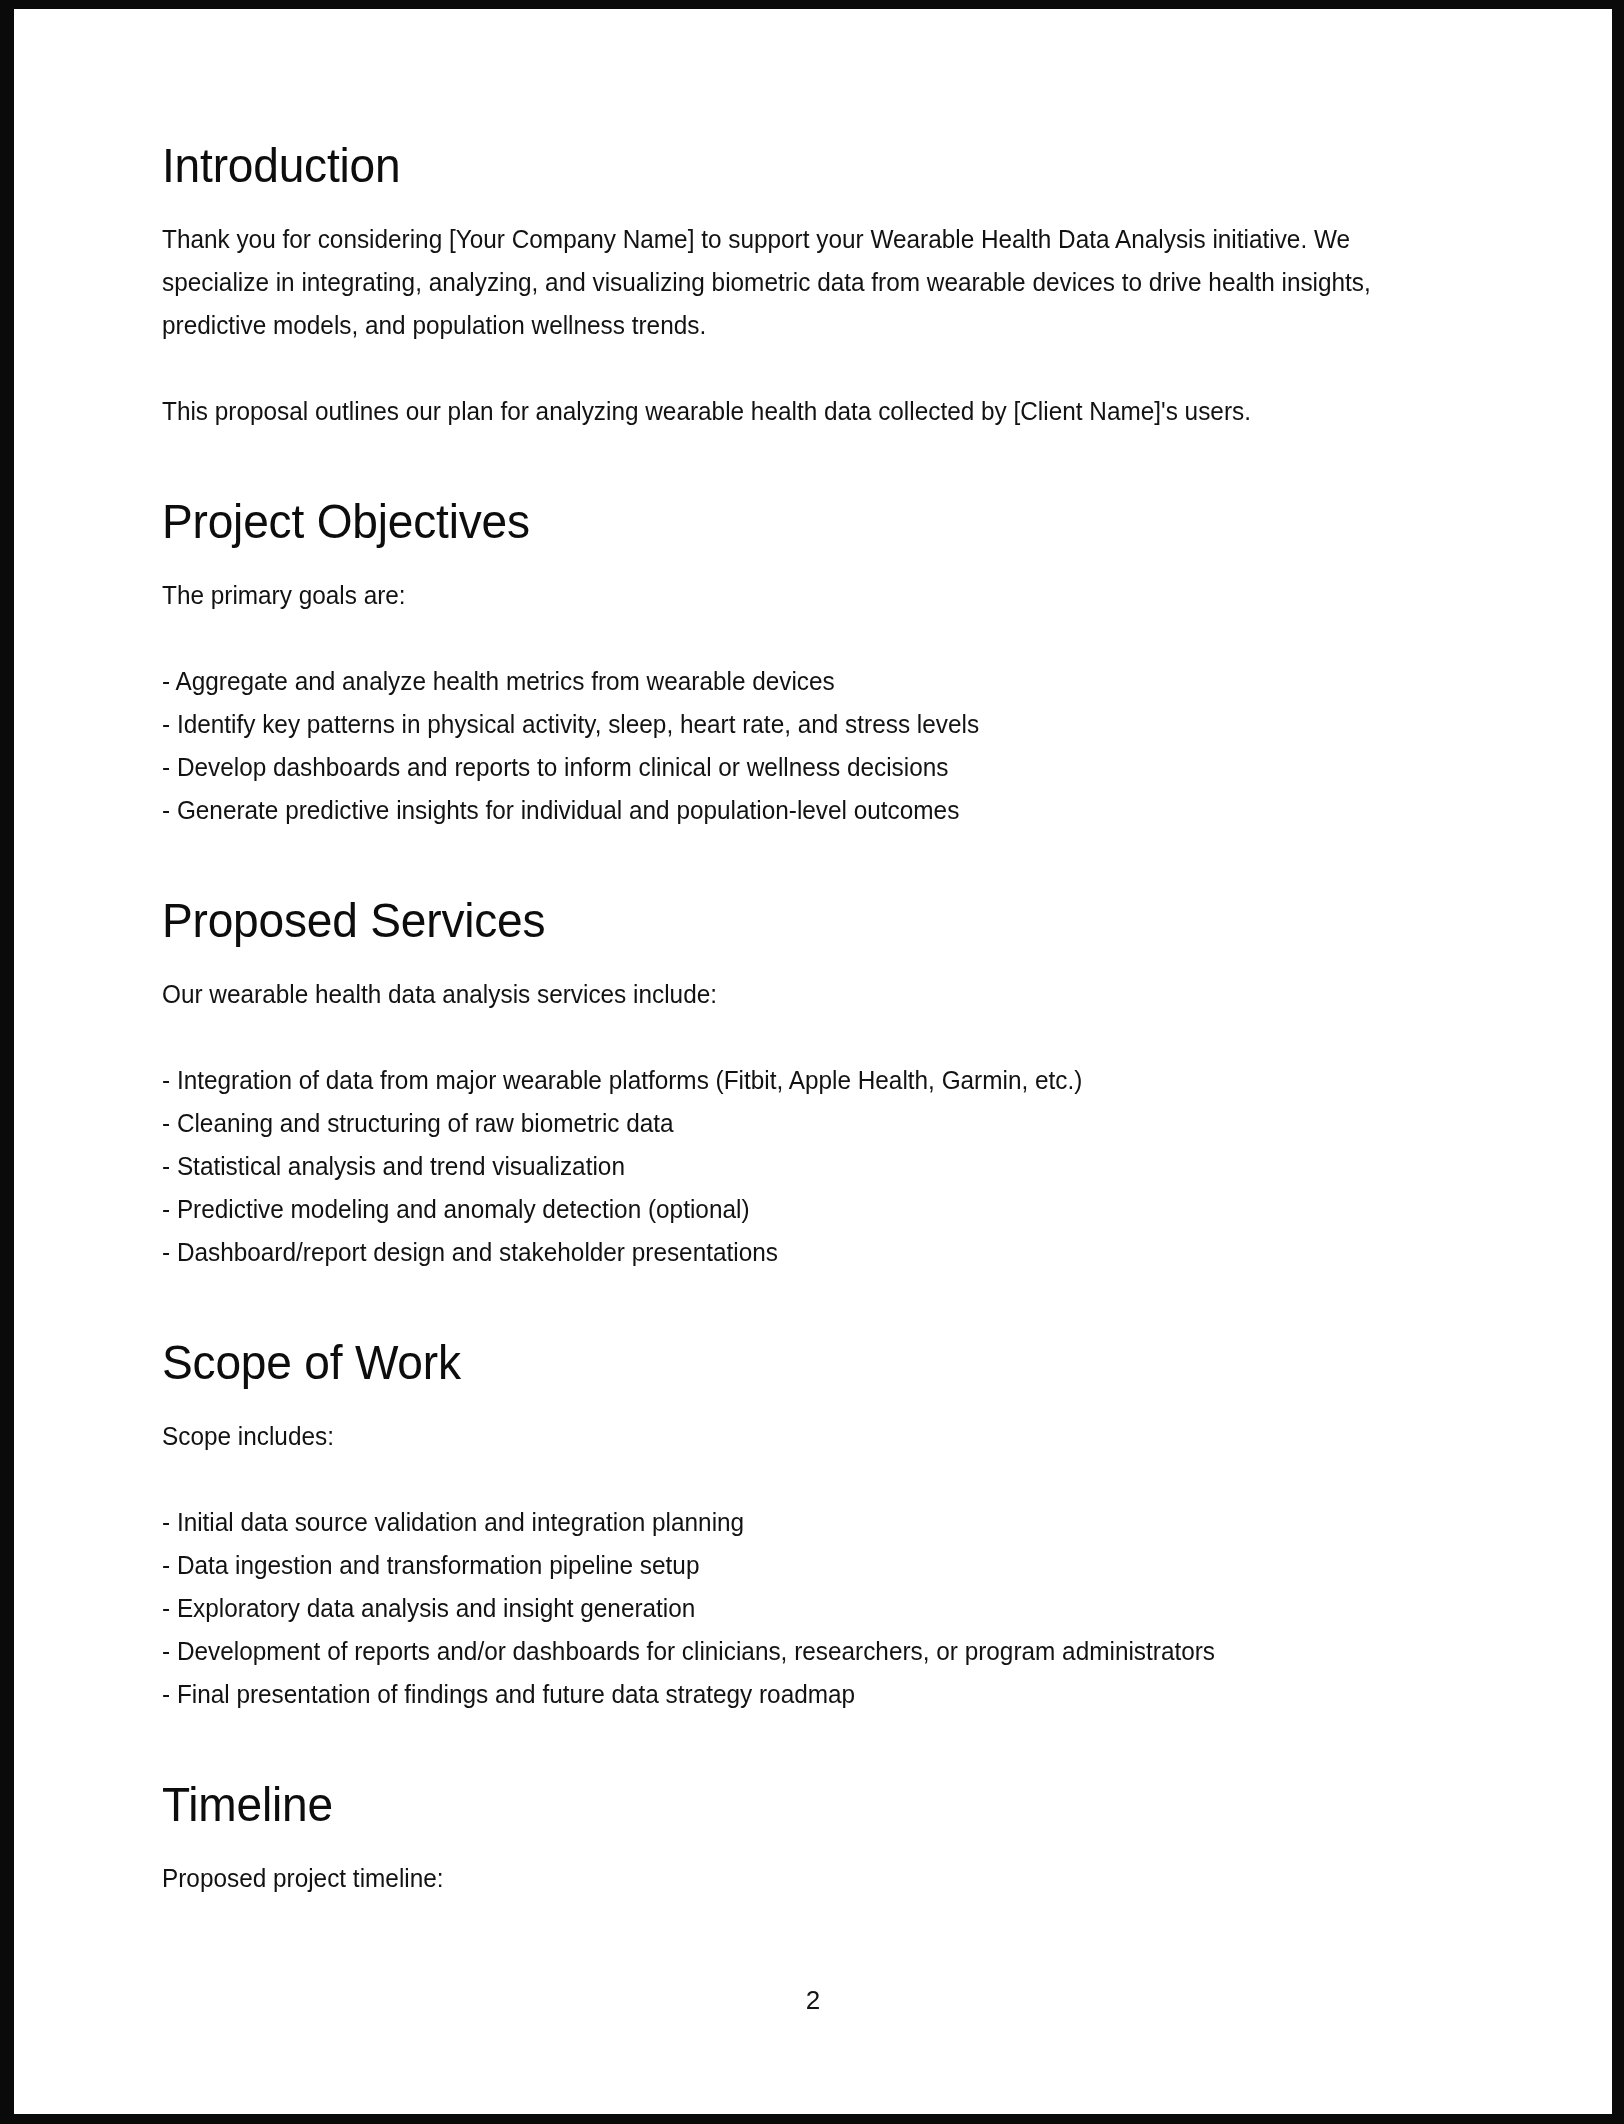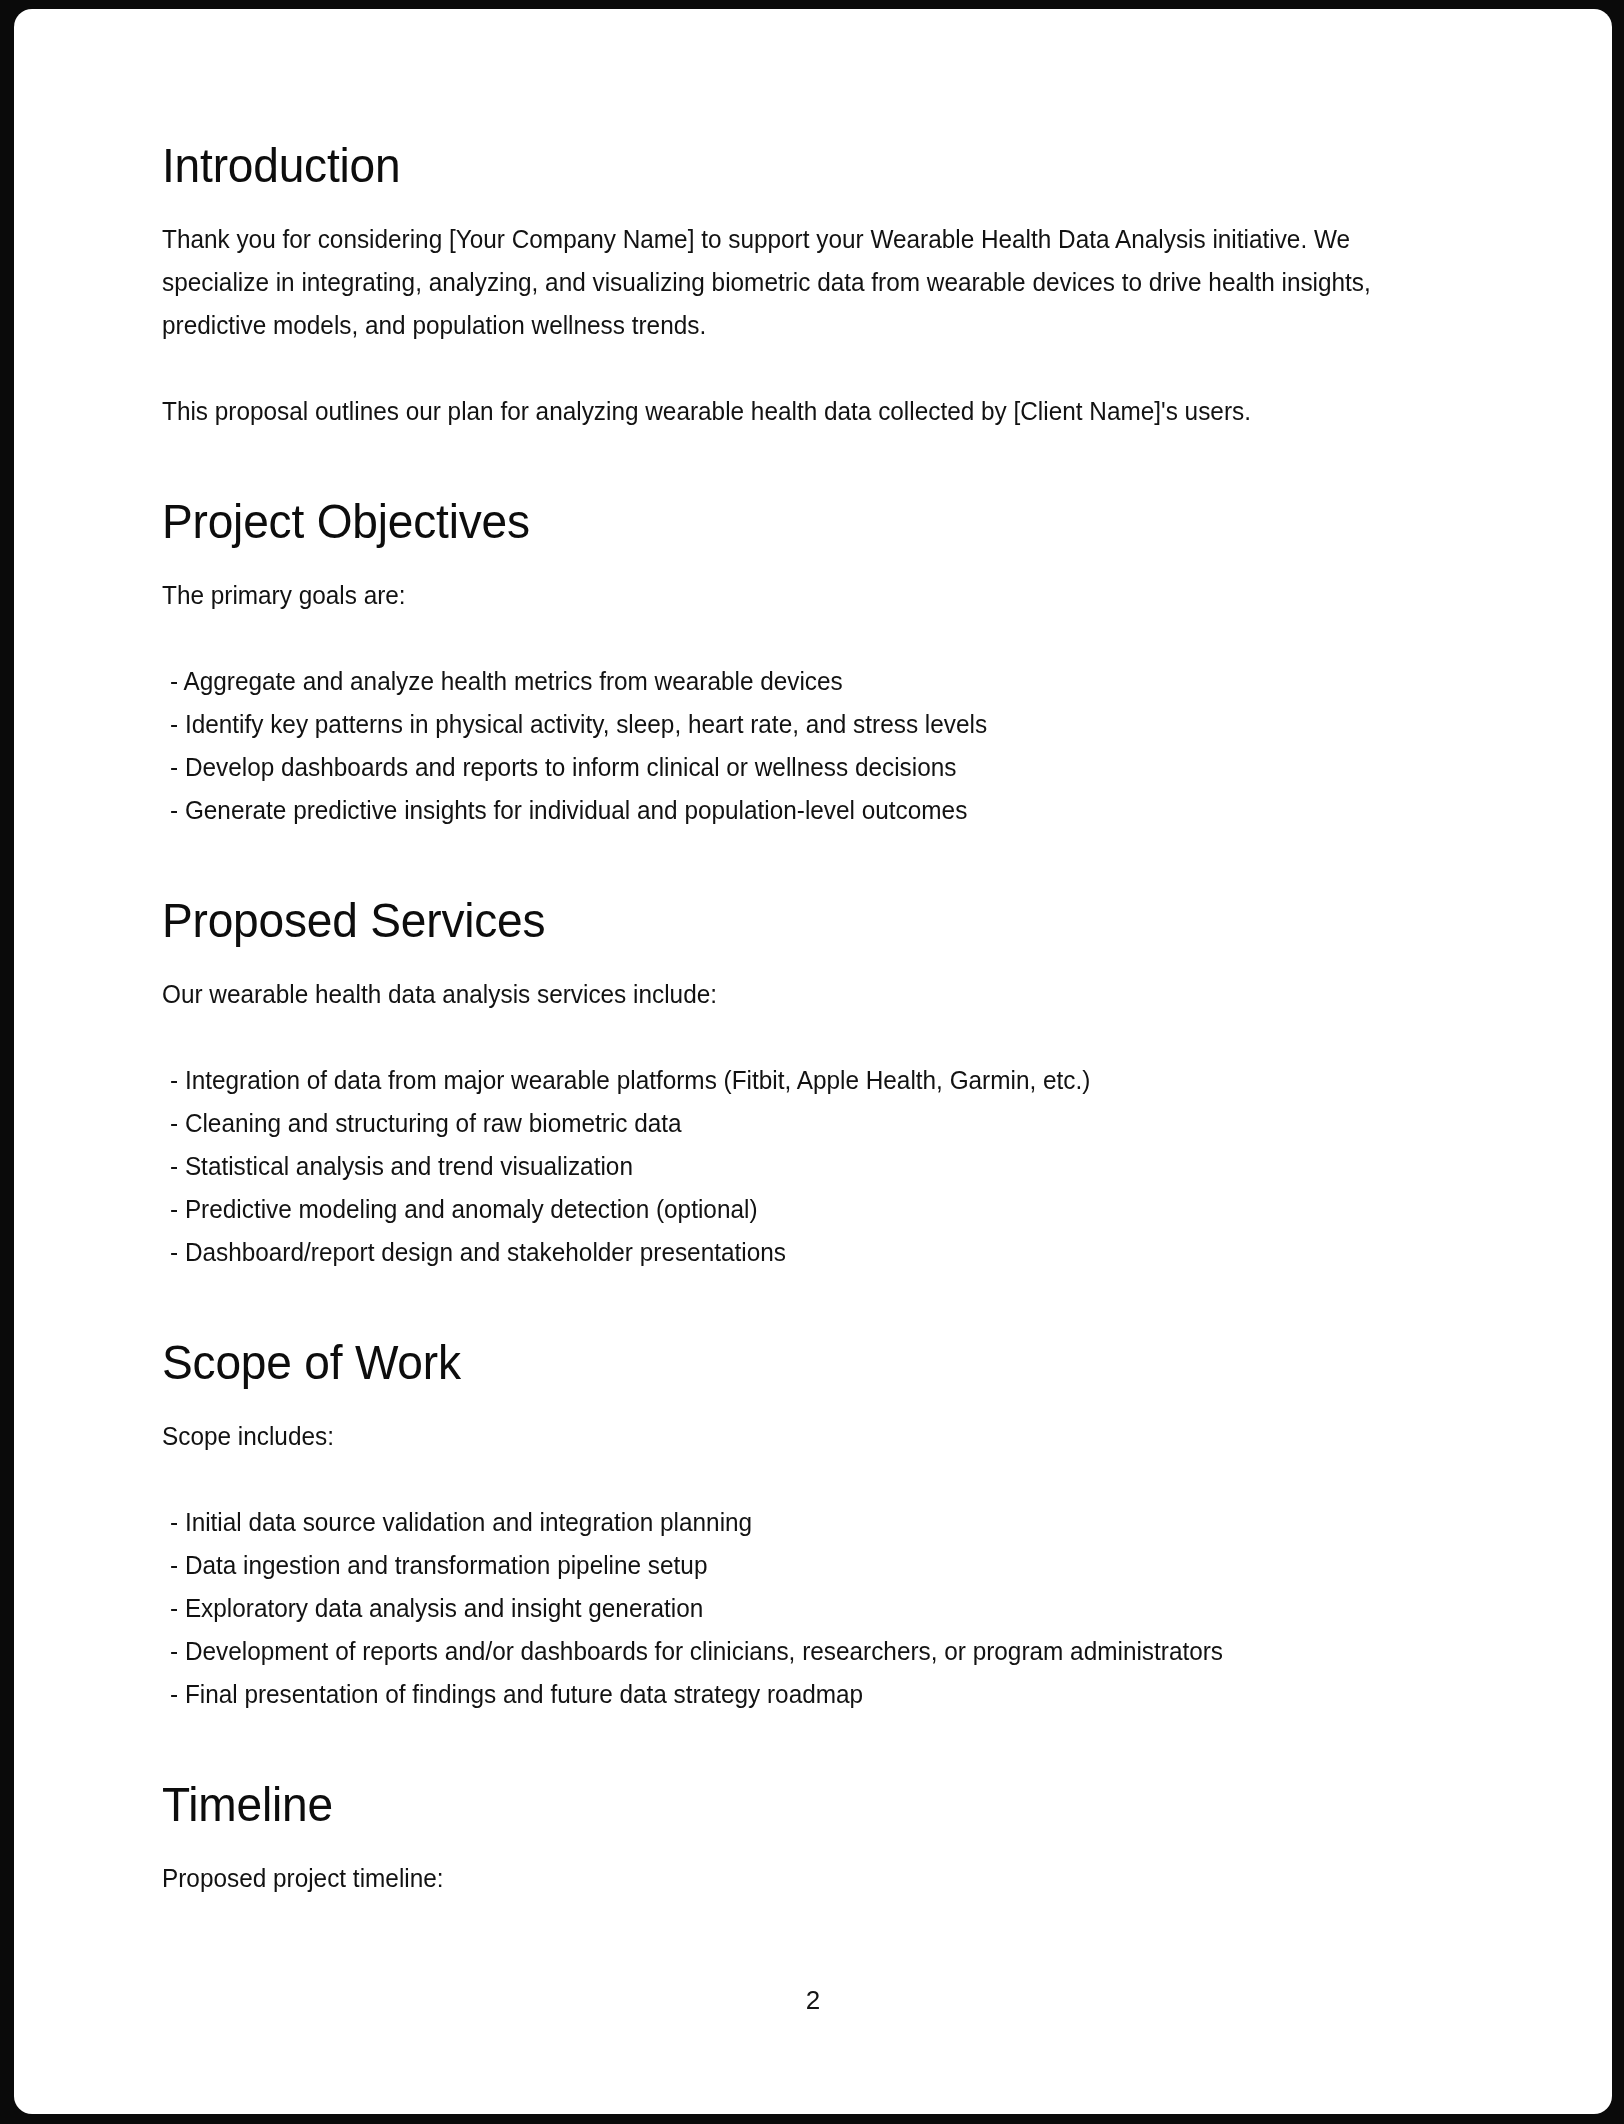--- a/index.html
+++ b/index.html
@@ -24,21 +24,20 @@
     padding: 9px 12px 10px 14px;
   }
 
   .page-sheet {
     position: relative;
     width: 100%;
     height: 100%;
     box-sizing: border-box;
     background: #ffffff;
     overflow: hidden;
-    border-radius: 18px;
   }
 
   .content {
     position: absolute;
     left: 148px;
     top: 130px;
     width: 1330px;
   }
 
   h1.section-title {
@@ -65,21 +64,21 @@
     transform: scaleX(0.955);
     transform-origin: left center;
   }
 
   p.body-text + p.body-text {
     margin-top: 43px;
   }
 
   ul.bullet-list {
     list-style: none;
-    margin: 43px 0 0 8px;
+    margin: 43px 0 0 0;
     padding: 0;
   }
 
   ul.bullet-list li {
     font-size: 25.5px;
     line-height: 43px;
     color: #121212;
     margin: 0;
     white-space: nowrap;
     transform: scaleX(0.955);

